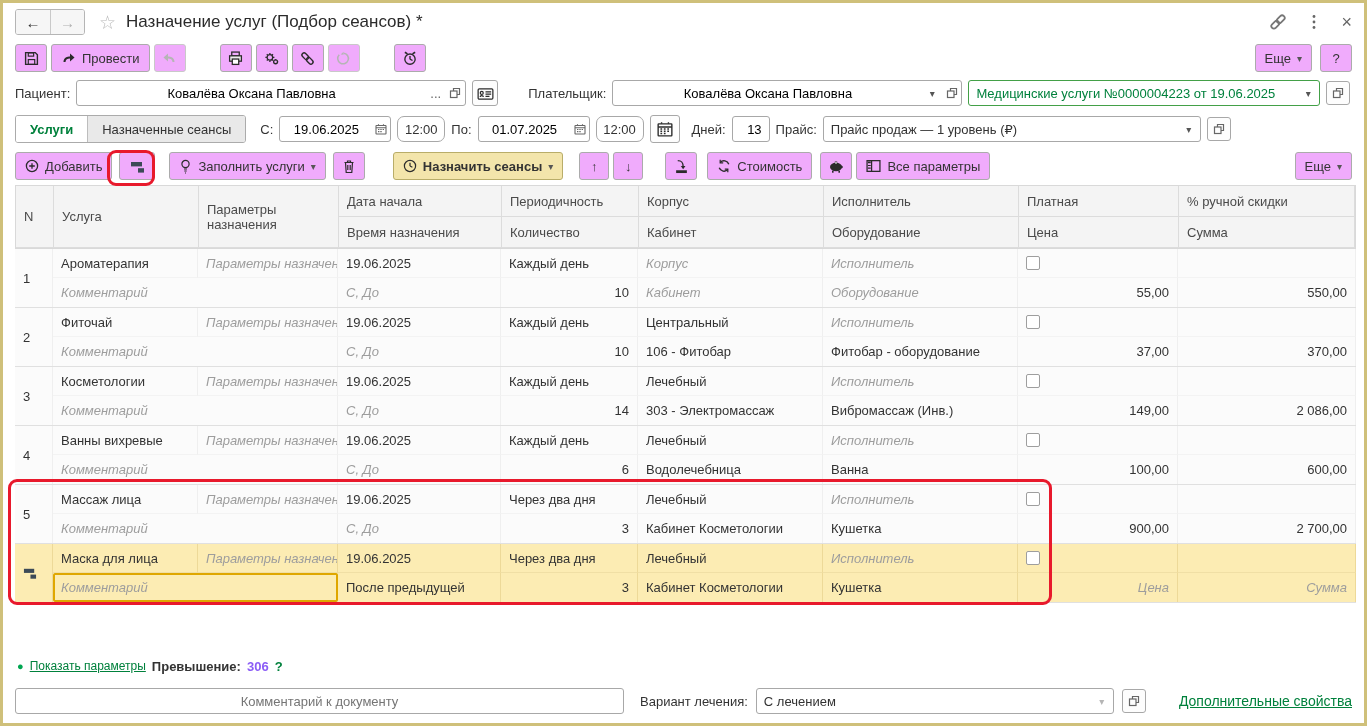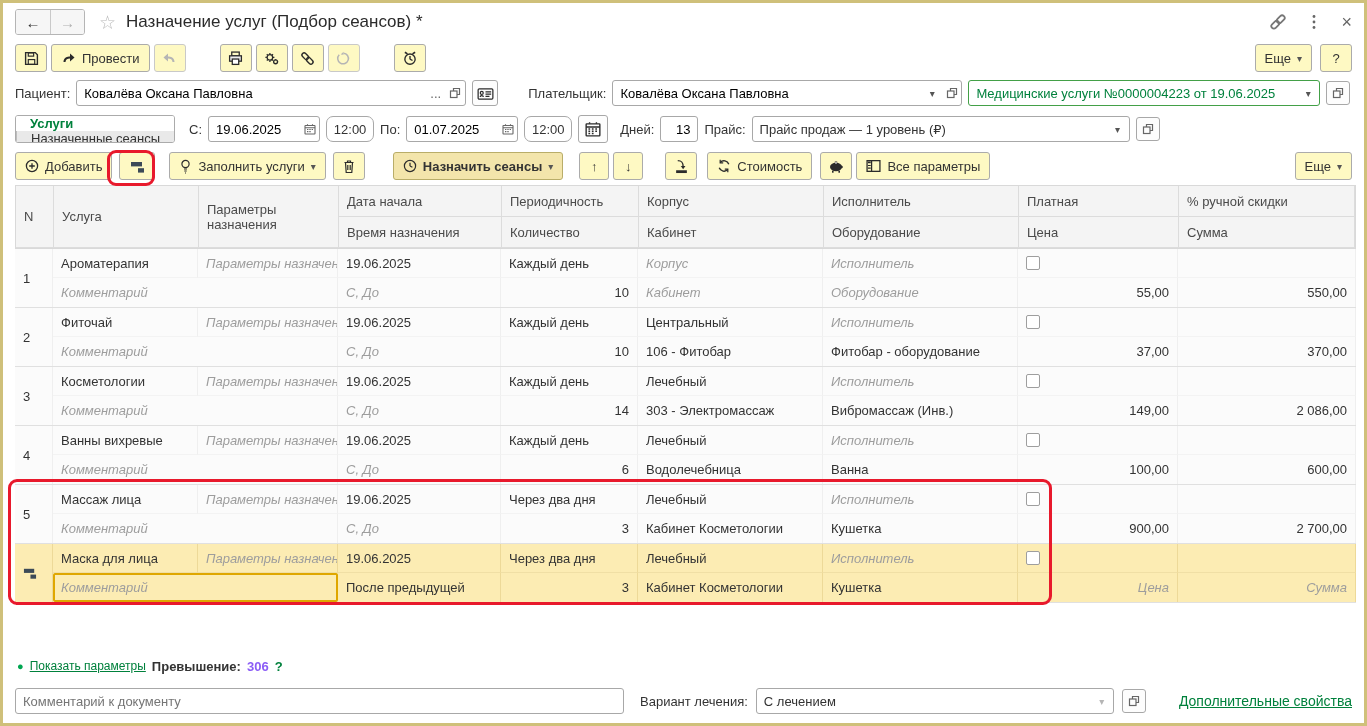--- a/index.html
+++ b/index.html
@@ -5,21 +5,21 @@
   * { box-sizing: border-box; margin: 0; padding: 0; }
   html,body { width:1367px; height:726px; }
   body {
     font-family: "Liberation Sans", "DejaVu Sans", sans-serif;
     font-size: 13px; color:#333;
     background:#fff; border:3px solid #cfc07a;
     position:relative; overflow:hidden;
     display:flex; flex-direction:column;
   }
   .ic { display:inline-block; vertical-align:middle; flex:none; }
-  button { font-family: inherit; font-size:13px; color:#333; background:#fef9c3;
+  button { font-family: inherit; font-size:13px; color:#333; background:#f0abfc;
     border:1px solid #ababab; border-radius:3px; height:28px; display:inline-flex;
     align-items:center; gap:6px; padding:0 9px; cursor:pointer; white-space:nowrap; }
   button.iconbtn { width:32px; justify-content:center; padding:0; }
   button.disabled { color:#aaa; border-color:#c9c9c9; }
   .caret { font-size:10px; color:#555; }
   
   .titlebar { height:38px; display:flex; align-items:center; padding:0 12px; flex:none; }
   .navgrp { display:flex; border:1px solid #b5b5b5; border-radius:3px; overflow:hidden; height:26px; }
   .navgrp button { border:none; border-radius:0; height:100%; width:34px; justify-content:center; font-size:15px; background:#f6f6f6;}
   .navgrp button + button { border-left:1px solid #c9c9c9; color:#b0b0b0; }
@@ -31,28 +31,28 @@
   .toolbar { height:34px; display:flex; align-items:center; padding:0 12px; gap:4px; flex:none; }
   .btn-yellow { background:linear-gradient(#ffe36a,#ffd22e); border-color:#c9b02a; font-weight:bold; }
   .grp-gap { width:26px; }
   .toolbar .right { margin-left:auto; display:flex; gap:8px; }
   
   .fieldrow { height:36px; display:flex; align-items:center; padding:0 12px; gap:6px; flex:none; }
   .lbl { color:#333; white-space:nowrap; }
   .fld { display:flex; align-items:center; height:26px; border:1px solid #a8a8a8; border-radius:3px; background:#fff; overflow:hidden; }
   .fld .fi { padding:0 7px; flex:1; white-space:nowrap; overflow:hidden; }
   .fld .fbtn { width:22px; height:100%; display:flex; align-items:center; justify-content:center; color:#666; cursor:pointer; }
-  .fld input { border:none; outline:none; font:inherit; width:100%; padding:0 7px; }
+  .fld input { border:none; outline:none; font:inherit; width:100%; padding:0 7px;text-align:center; }
   .fld-green { border:1px solid #43a047; color:#00813c; }
   .fld-green .fi { color:#00813c; }
   .sq { width:26px; height:26px; display:inline-flex; align-items:center; justify-content:center;
         border:1px solid #a8a8a8; border-radius:3px; background:#fdfdfd; cursor:pointer; flex:none;}
   
   .tabrow { height:36px; display:flex; align-items:center; padding:0 12px; gap:6px; flex:none; }
-  .tabs { display:flex; height:28px; border:1px solid #ababab; border-radius:3px; overflow:hidden;flex-direction:column; }
+  .tabs { display:flex; height:28px; border:1px solid #ababab; border-radius:3px; overflow:hidden; }
   .tab { display:flex; align-items:center; padding:0 14px; cursor:pointer; }
   .tab.active { background:#fff; color:#00813c; font-weight:bold; }
   .tab.inactive { background:#e9e9e9; border-left:1px solid #bdbdbd; }
   .timebox { width:48px; justify-content:center; display:flex;border-radius:7px; }
   
   .actionrow { height:38px; display:flex; align-items:center; padding:0 12px; flex:none; }
   .btn-khaki { background:#f3e5ab; border-color:#b9ad69; font-weight:bold; }
   
   .tablewrap { flex:1; overflow:hidden; padding:0 8px 0 12px; }
   .grid { display:grid; grid-template-columns:38px 145px 140px 163px 137px 185px 195px 160px 1fr; }

